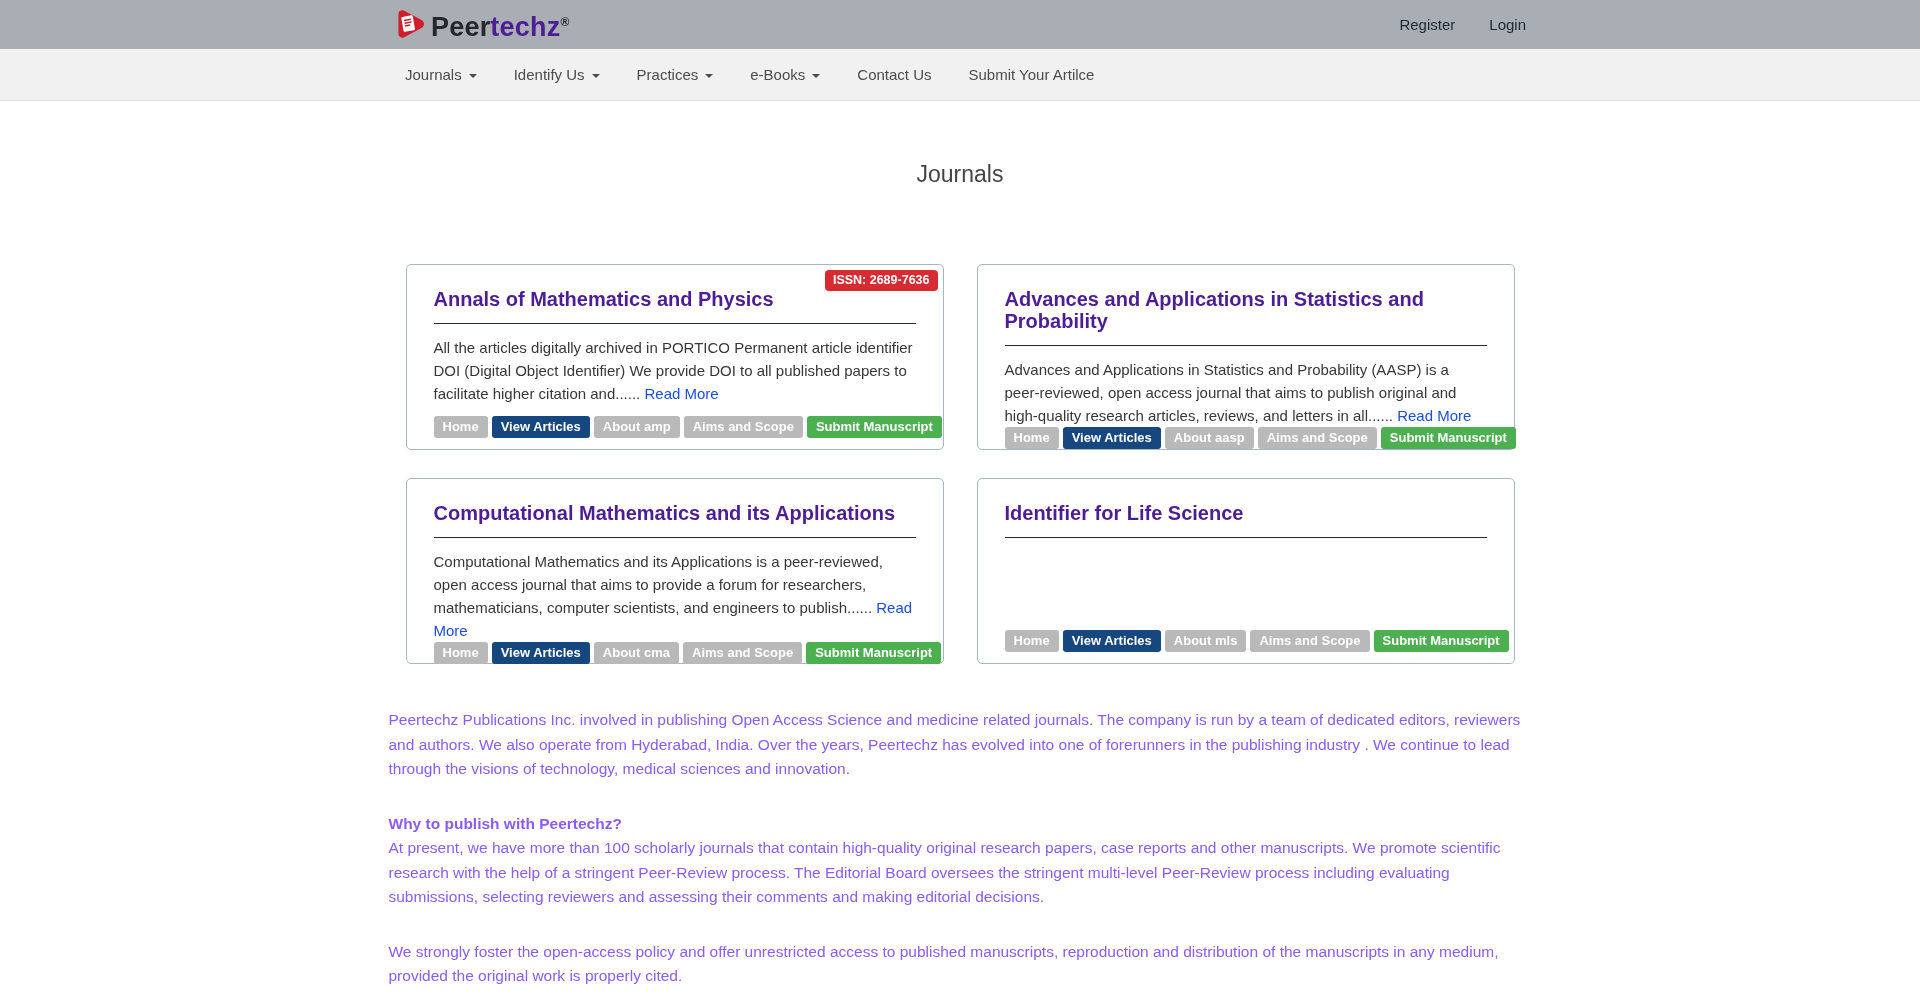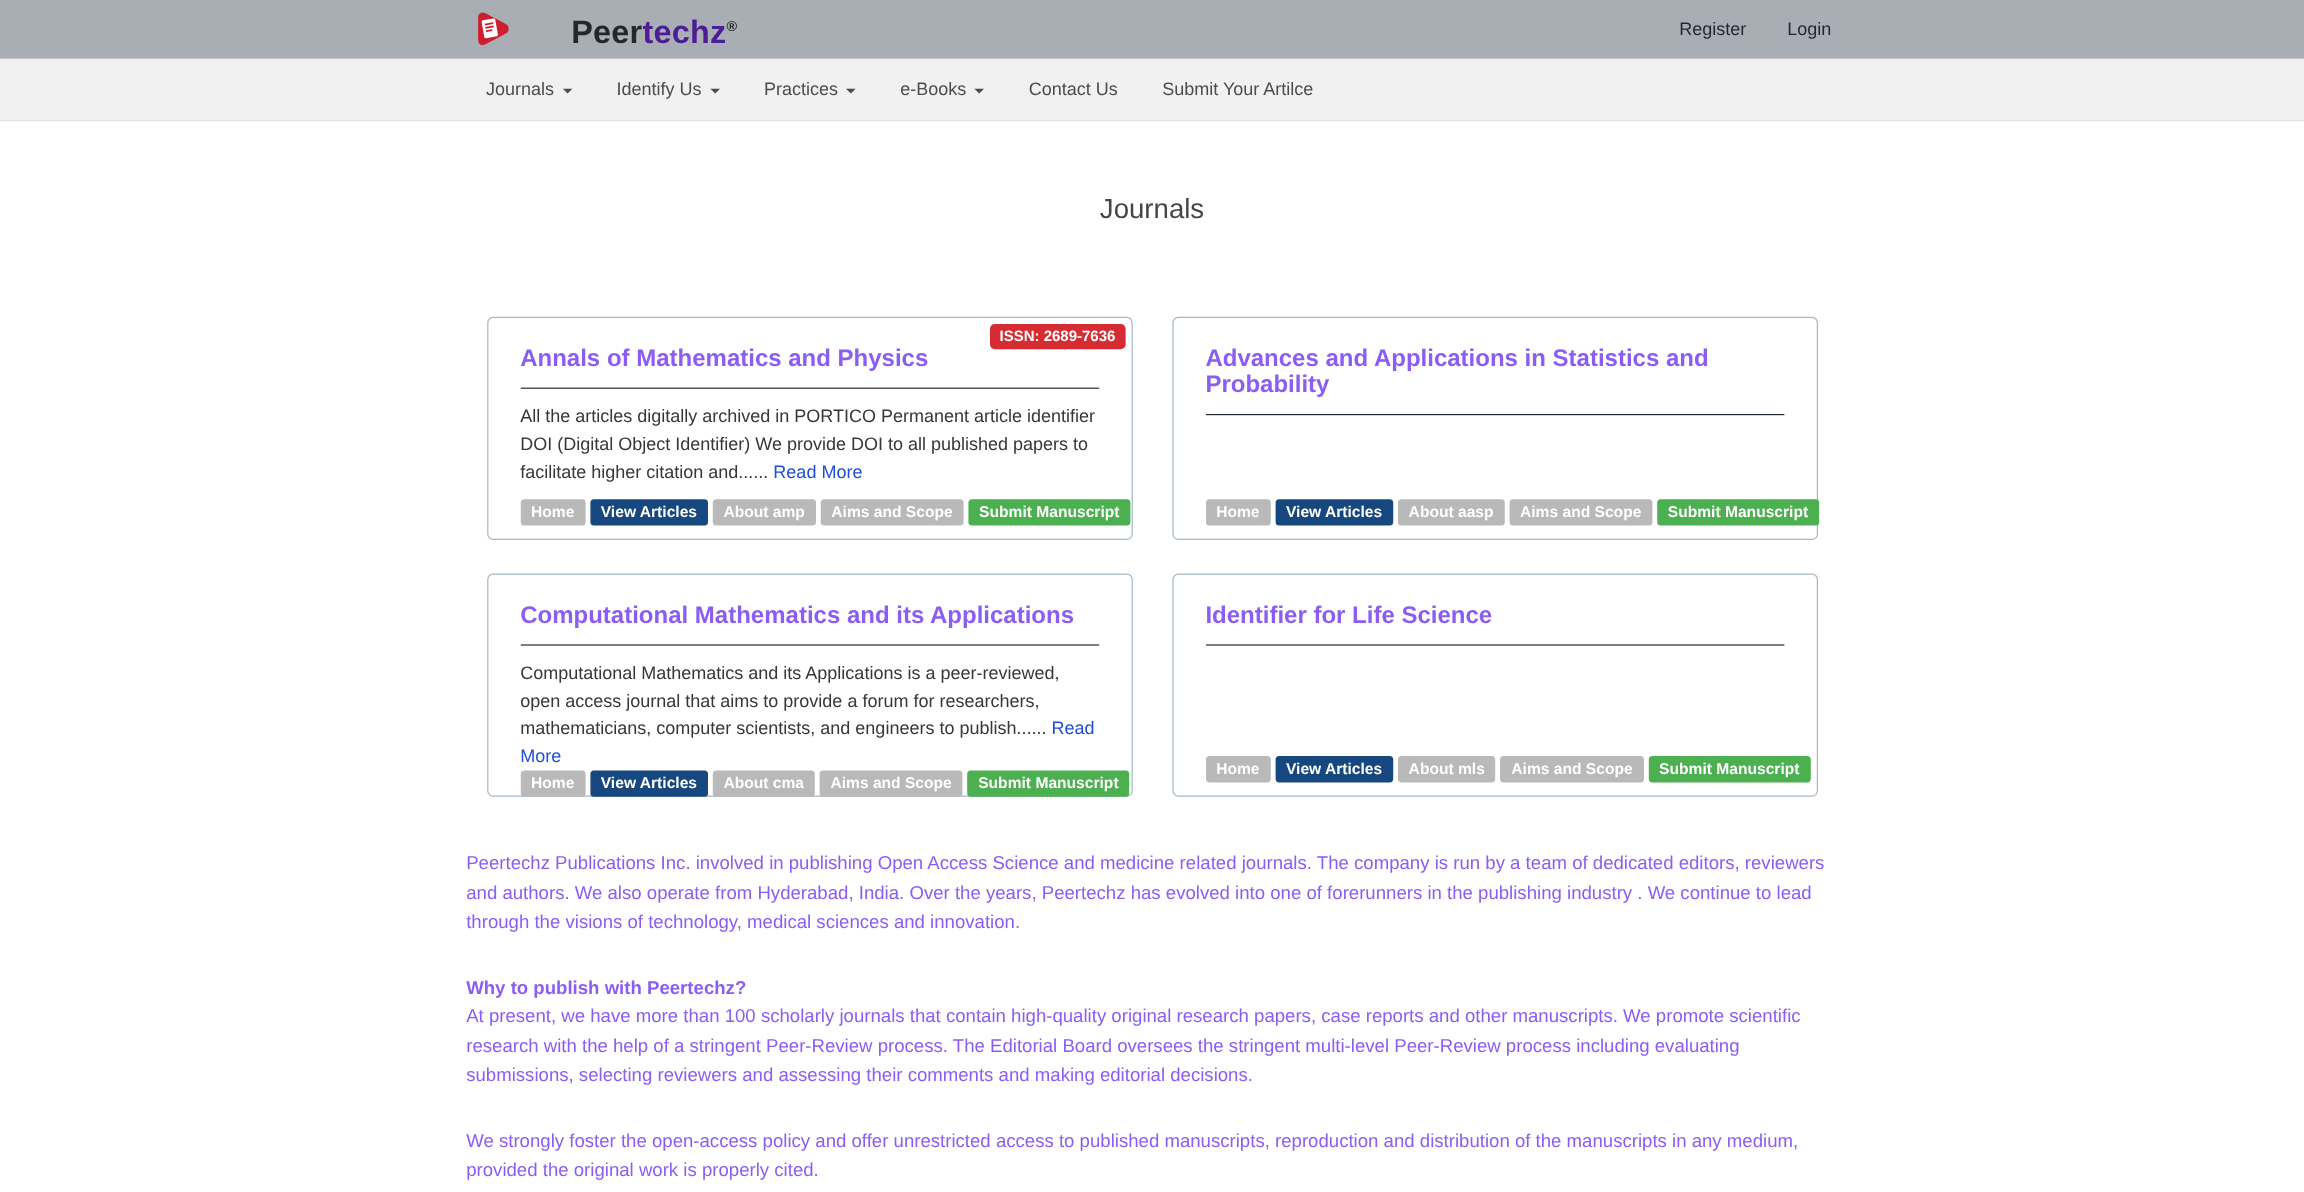--- a/index.html
+++ b/index.html
@@ -23,21 +23,21 @@
   .topbar-shell {
     width: 1132px;
     margin: 0 auto;
     display: flex;
     align-items: center;
     justify-content: space-between;
   }
   .brand { display: flex; align-items: flex-start; gap: 5px; cursor: pointer; }
   .brand svg { display: block; margin-top: 2px; }
   .brand-text { font-size: 27px; font-weight: bold; letter-spacing: 0.2px; line-height: 32px; }
-  .brand-black { color: #24272b; margin-left: 45px; }
+  .brand-black { color: #24272b; }
   .brand-red { color: #4c1d95; }
   .brand-reg { font-size: 12px; font-weight: bold; color: #24272b; vertical-align: 10px; }
   .top-links { display: flex; gap: 34px; align-items: flex-end; }
   .top-link { font-size: 15px; color: #1f2830; text-decoration: none; cursor: pointer; }
 
   
   .navbar {
     height: 52px;
     background: #f1f1f1;
     border-bottom: 1px solid #e3e3e3;
@@ -107,21 +107,21 @@
     font-size: 12.5px;
     font-weight: bold;
     padding: 4px 8px;
     border-radius: 4px;
     line-height: 1;
   }
   .jtitle {
     margin: 0;
     font-size: 20px;
     font-weight: bold;
-    color: #8b5cf6;
+    color: #4c1d95;
     line-height: 1.1;
     cursor: pointer;
   }
   .rule {
     border: 0;
     border-top: 1px solid #222c36;
     margin: 13px 0 12px;
     height: 0;
   }
   .desc {
@@ -228,20 +228,21 @@
       <a class="btn blue">View Articles</a>
       <a class="btn gray">About amp</a>
       <a class="btn gray">Aims and Scope</a>
       <a class="btn green">Submit Manuscript</a>
     </div>
   </div>
 
   <div class="card">
     <h3 class="jtitle">Advances and Applications in Statistics and Probability</h3>
     <div class="rule"></div>
+    <p class="desc"><span>Advances and Applications in Statistics and Probability (AASP) is a peer-reviewed, open access journal that aims to publish original and high-quality research articles, reviews, and letters in all......</span> <a class="readmore">Read More</a></p>
     <div class="btn-row">
       <a class="btn gray">Home</a>
       <a class="btn blue">View Articles</a>
       <a class="btn gray">About aasp</a>
       <a class="btn gray">Aims and Scope</a>
       <a class="btn green">Submit Manuscript</a>
     </div>
   </div>
 
   <div class="card">

